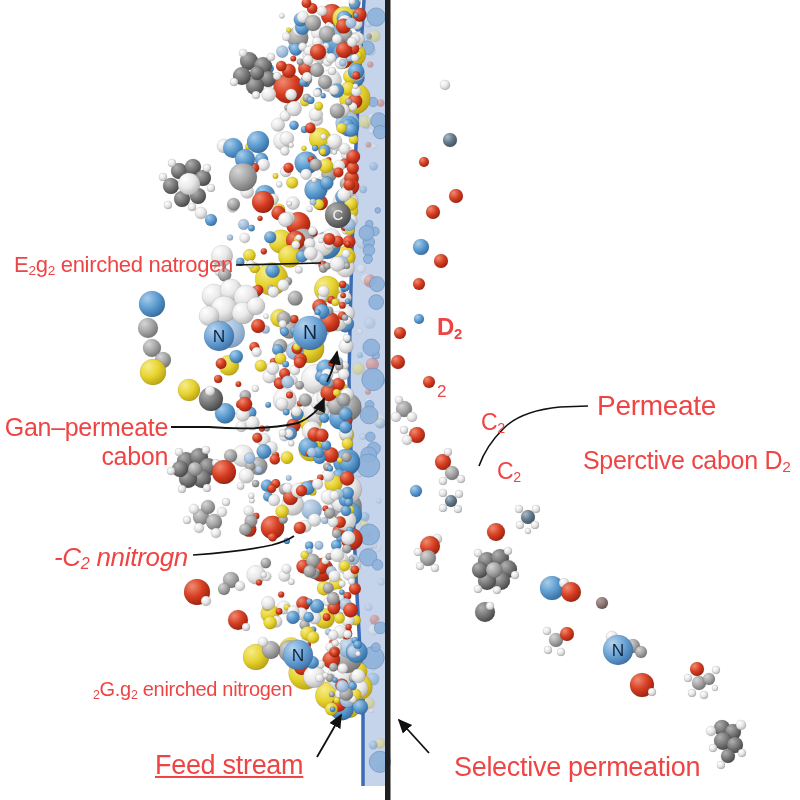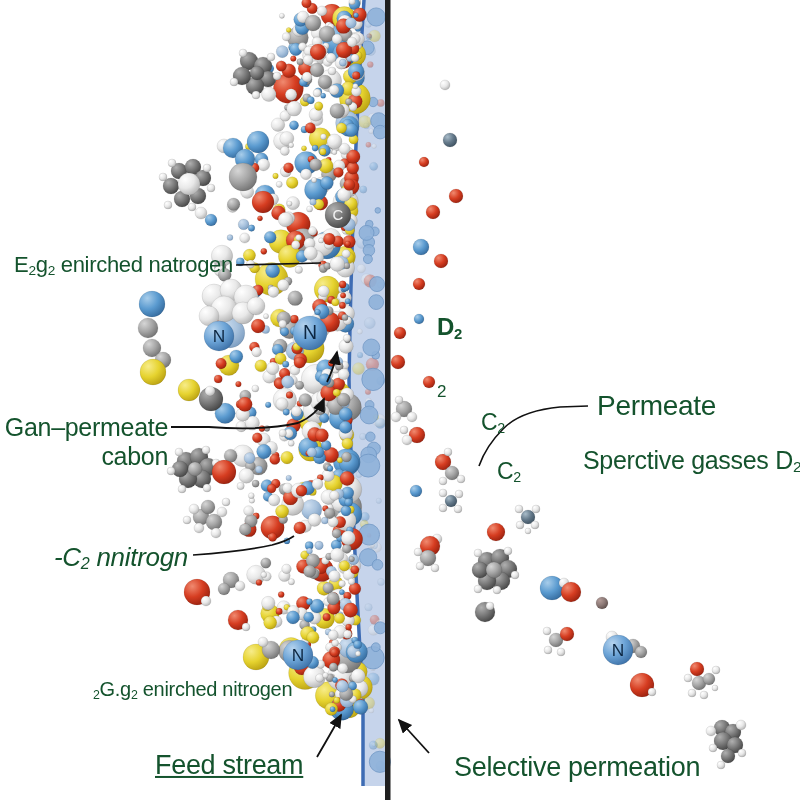--- a/index.html
+++ b/index.html
@@ -1,20 +1,20 @@
 <!DOCTYPE html>
 <html><head>
 <meta charset="utf-8">
 <style>
   html,body{margin:0;padding:0;background:#fff;}
   #stage{position:relative;width:800px;height:800px;background:#ffffff;overflow:hidden;
          font-family:"Liberation Sans",sans-serif;}
   #art{position:absolute;left:0;top:0;}
   #labels{position:absolute;left:0;top:0;width:800px;height:800px;pointer-events:none;}
-  .lbl{position:absolute;color:#14532d;white-space:nowrap;transform:translateY(-52%);
+  .lbl{position:absolute;color:#ef4444;white-space:nowrap;transform:translateY(-52%);
        letter-spacing:-0.3px;line-height:1;}
   .lbl .sub{font-size:62%;vertical-align:-22%;}
 </style>
 </head>
 <body>
 
 <div id="stage">
   <svg id="art" width="800" height="800" viewBox="0 0 800 800">
       <defs>
         <radialGradient id="gW" cx="32%" cy="28%" r="80%">
@@ -1123,19 +1123,19 @@
     </svg>
   <div id="labels">
       <div class="lbl" style="font-size: 22px; top: 266px; right: 567px;"><span>E</span><span class="sub">2</span><span>g</span><span class="sub">2</span><span> enirched natrogen</span></div>
       <div class="lbl" style="font-size: 25px; top: 428px; right: 632px;"><span>Gan–permeate</span></div>
       <div class="lbl" style="font-size: 25px; top: 457px; right: 632px;"><span>cabon</span></div>
       <div class="lbl" style="font-size: 26px; top: 558px; right: 612px; font-style: italic;"><span>-C</span><span class="sub">2</span><span> nnitrogn</span></div>
       <div class="lbl" style="font-size: 20px; top: 691px; left: 93px;"><span class="sub">2</span><span>G.g</span><span class="sub">2</span><span> enirched nitrogen</span></div>
       <div class="lbl" style="font-size: 27px; top: 766px; left: 155px; text-decoration: underline;"><span>Feed stream</span></div>
       <div class="lbl" style="font-size: 27px; top: 768px; left: 435px; margin-left: 19px;"><span>Selective permeation</span></div>
       <div class="lbl" style="font-size: 28px; top: 407px; left: 597px;"><span>Permeate</span></div>
-      <div class="lbl" style="font-size: 25px; top: 462px; left: 583px;"><span>Sperctive gasses D</span><span class="sub">2</span></div>
+      <div class="lbl" style="font-size: 25px; top: 462px; left: 583px;"><span>Sperctive cabon D</span><span class="sub">2</span></div>
       <div class="lbl" style="font-size: 24px; top: 329px; left: 437px; font-weight: bold;"><span>D</span><span class="sub">2</span></div>
       <div class="lbl" style="font-size: 17px; top: 392px; left: 437px;"><span>2</span></div>
       <div class="lbl" style="font-size: 23px; top: 424px; left: 481px;"><span>C</span><span class="sub">2</span></div>
       <div class="lbl" style="font-size: 23px; top: 473px; left: 497px;"><span>C</span><span class="sub">2</span></div>
     </div>
 </div>
 
 </body></html>

